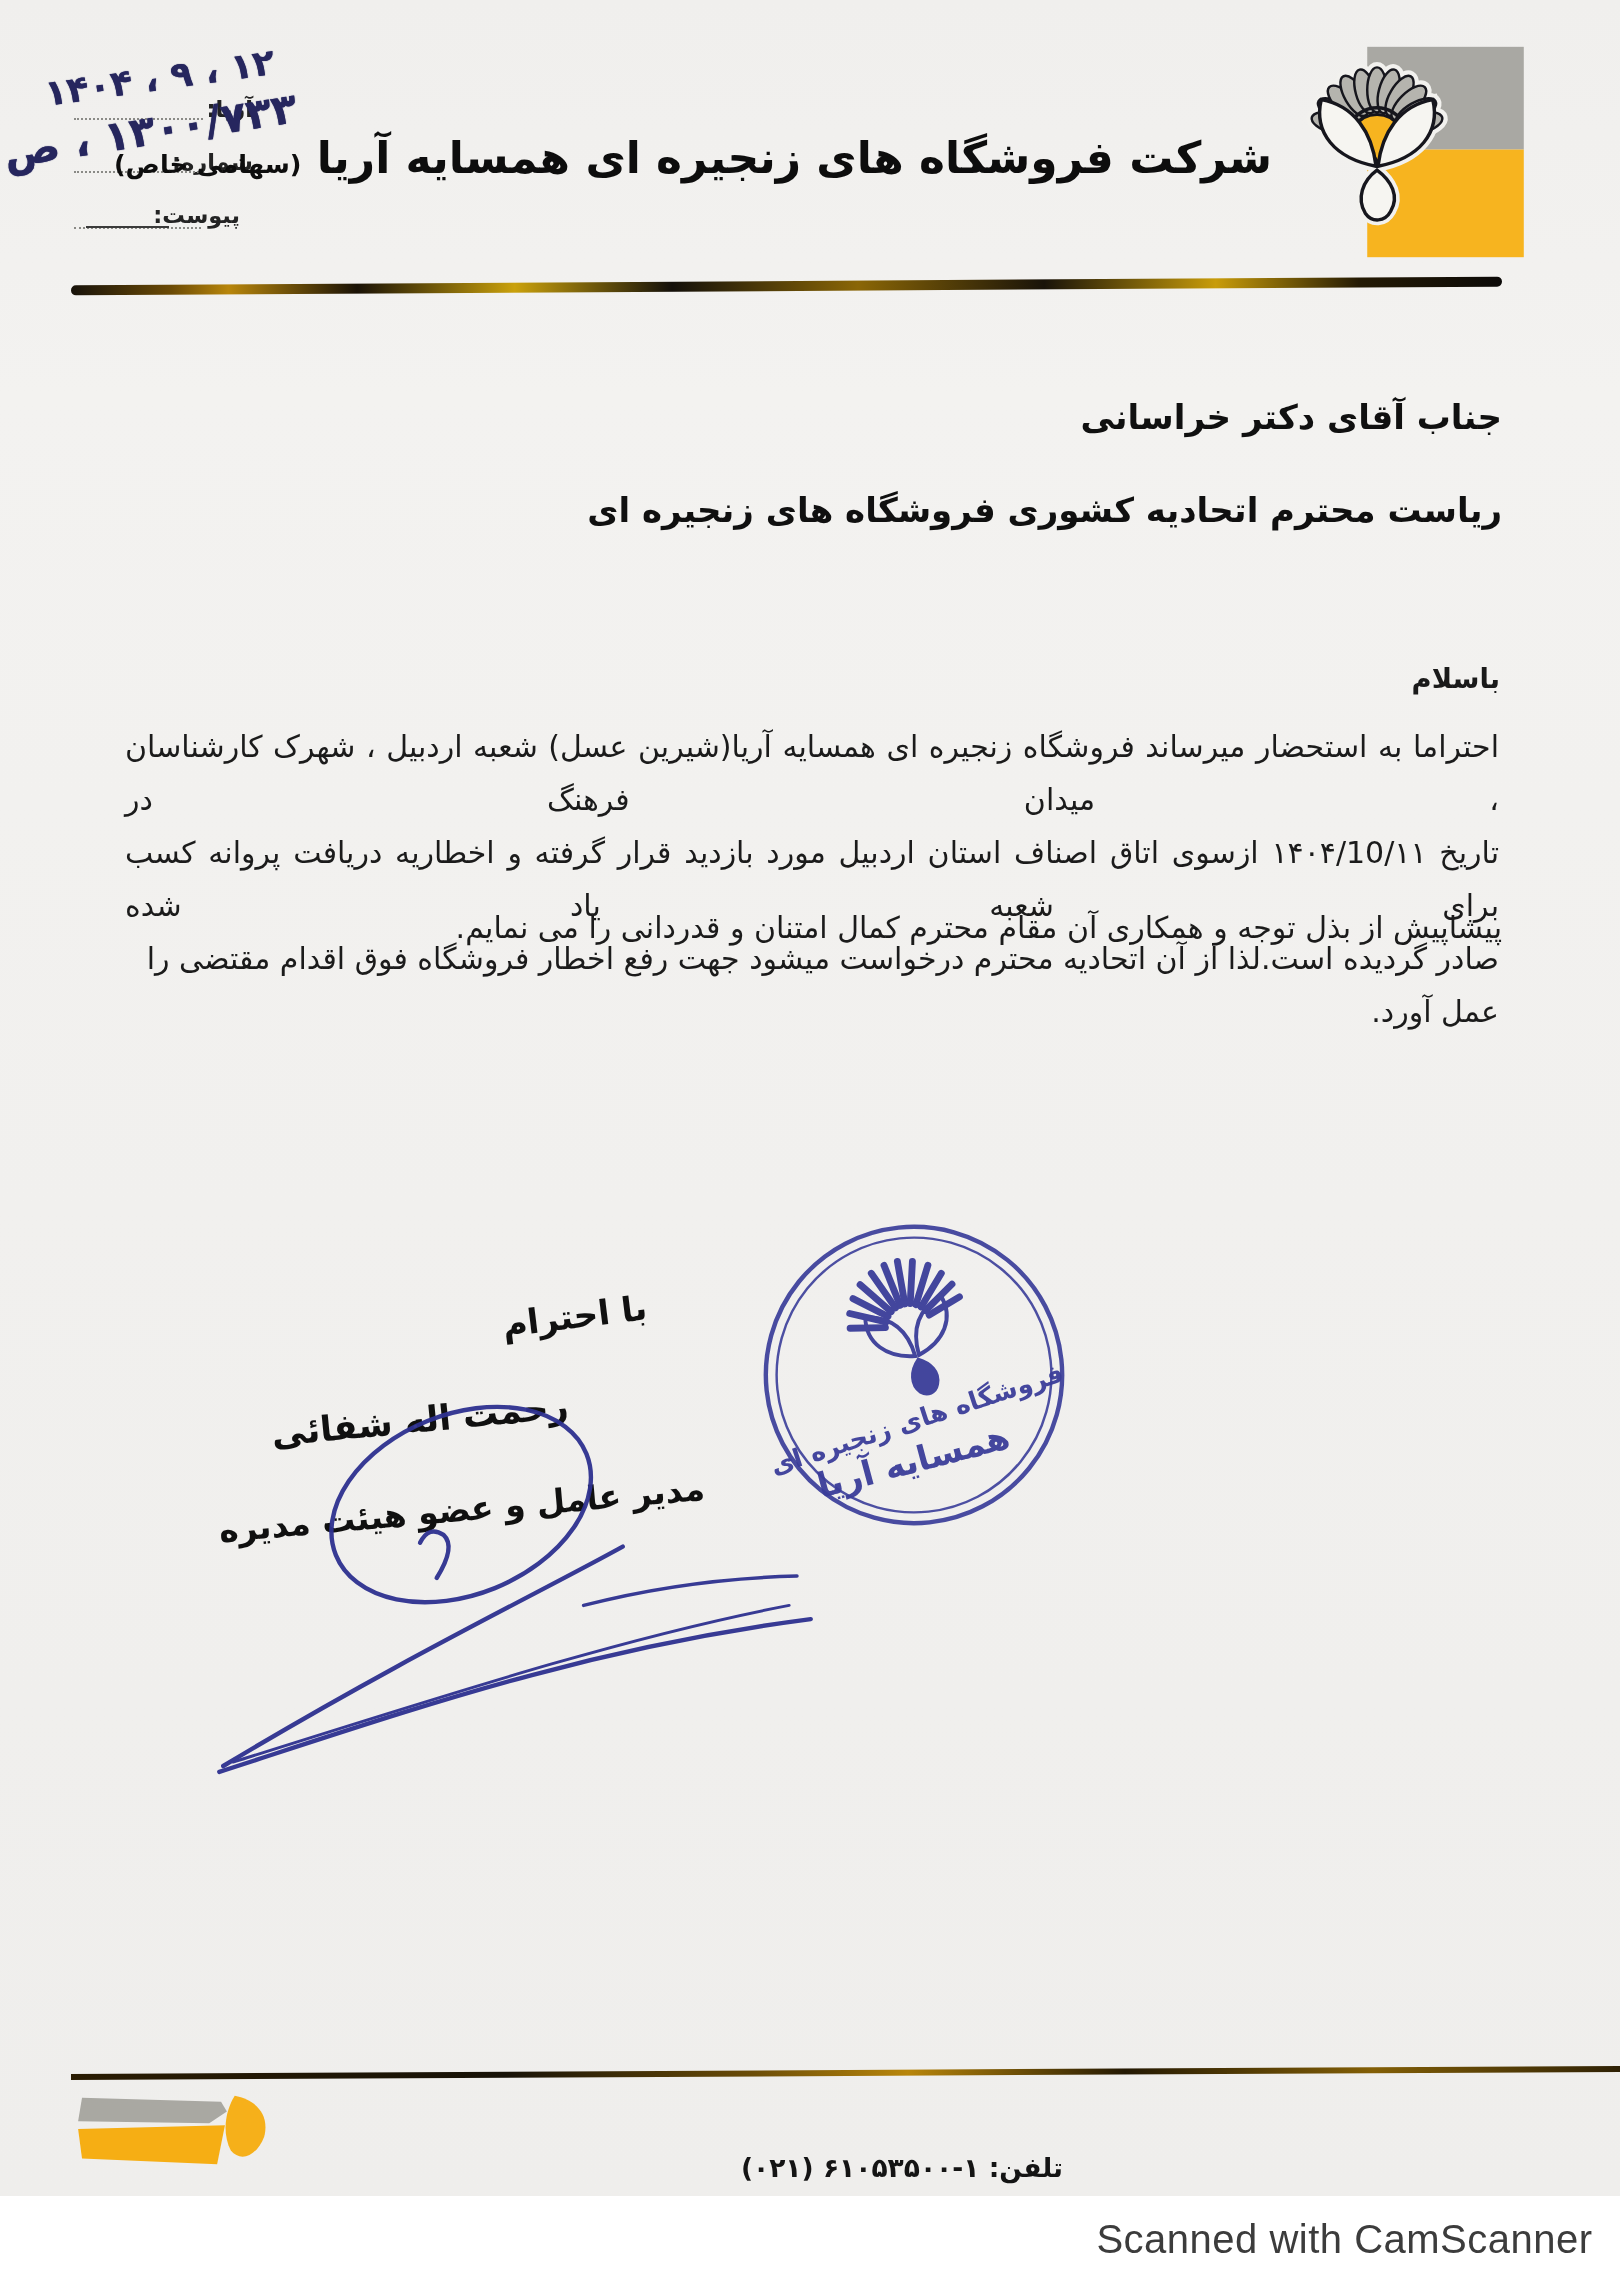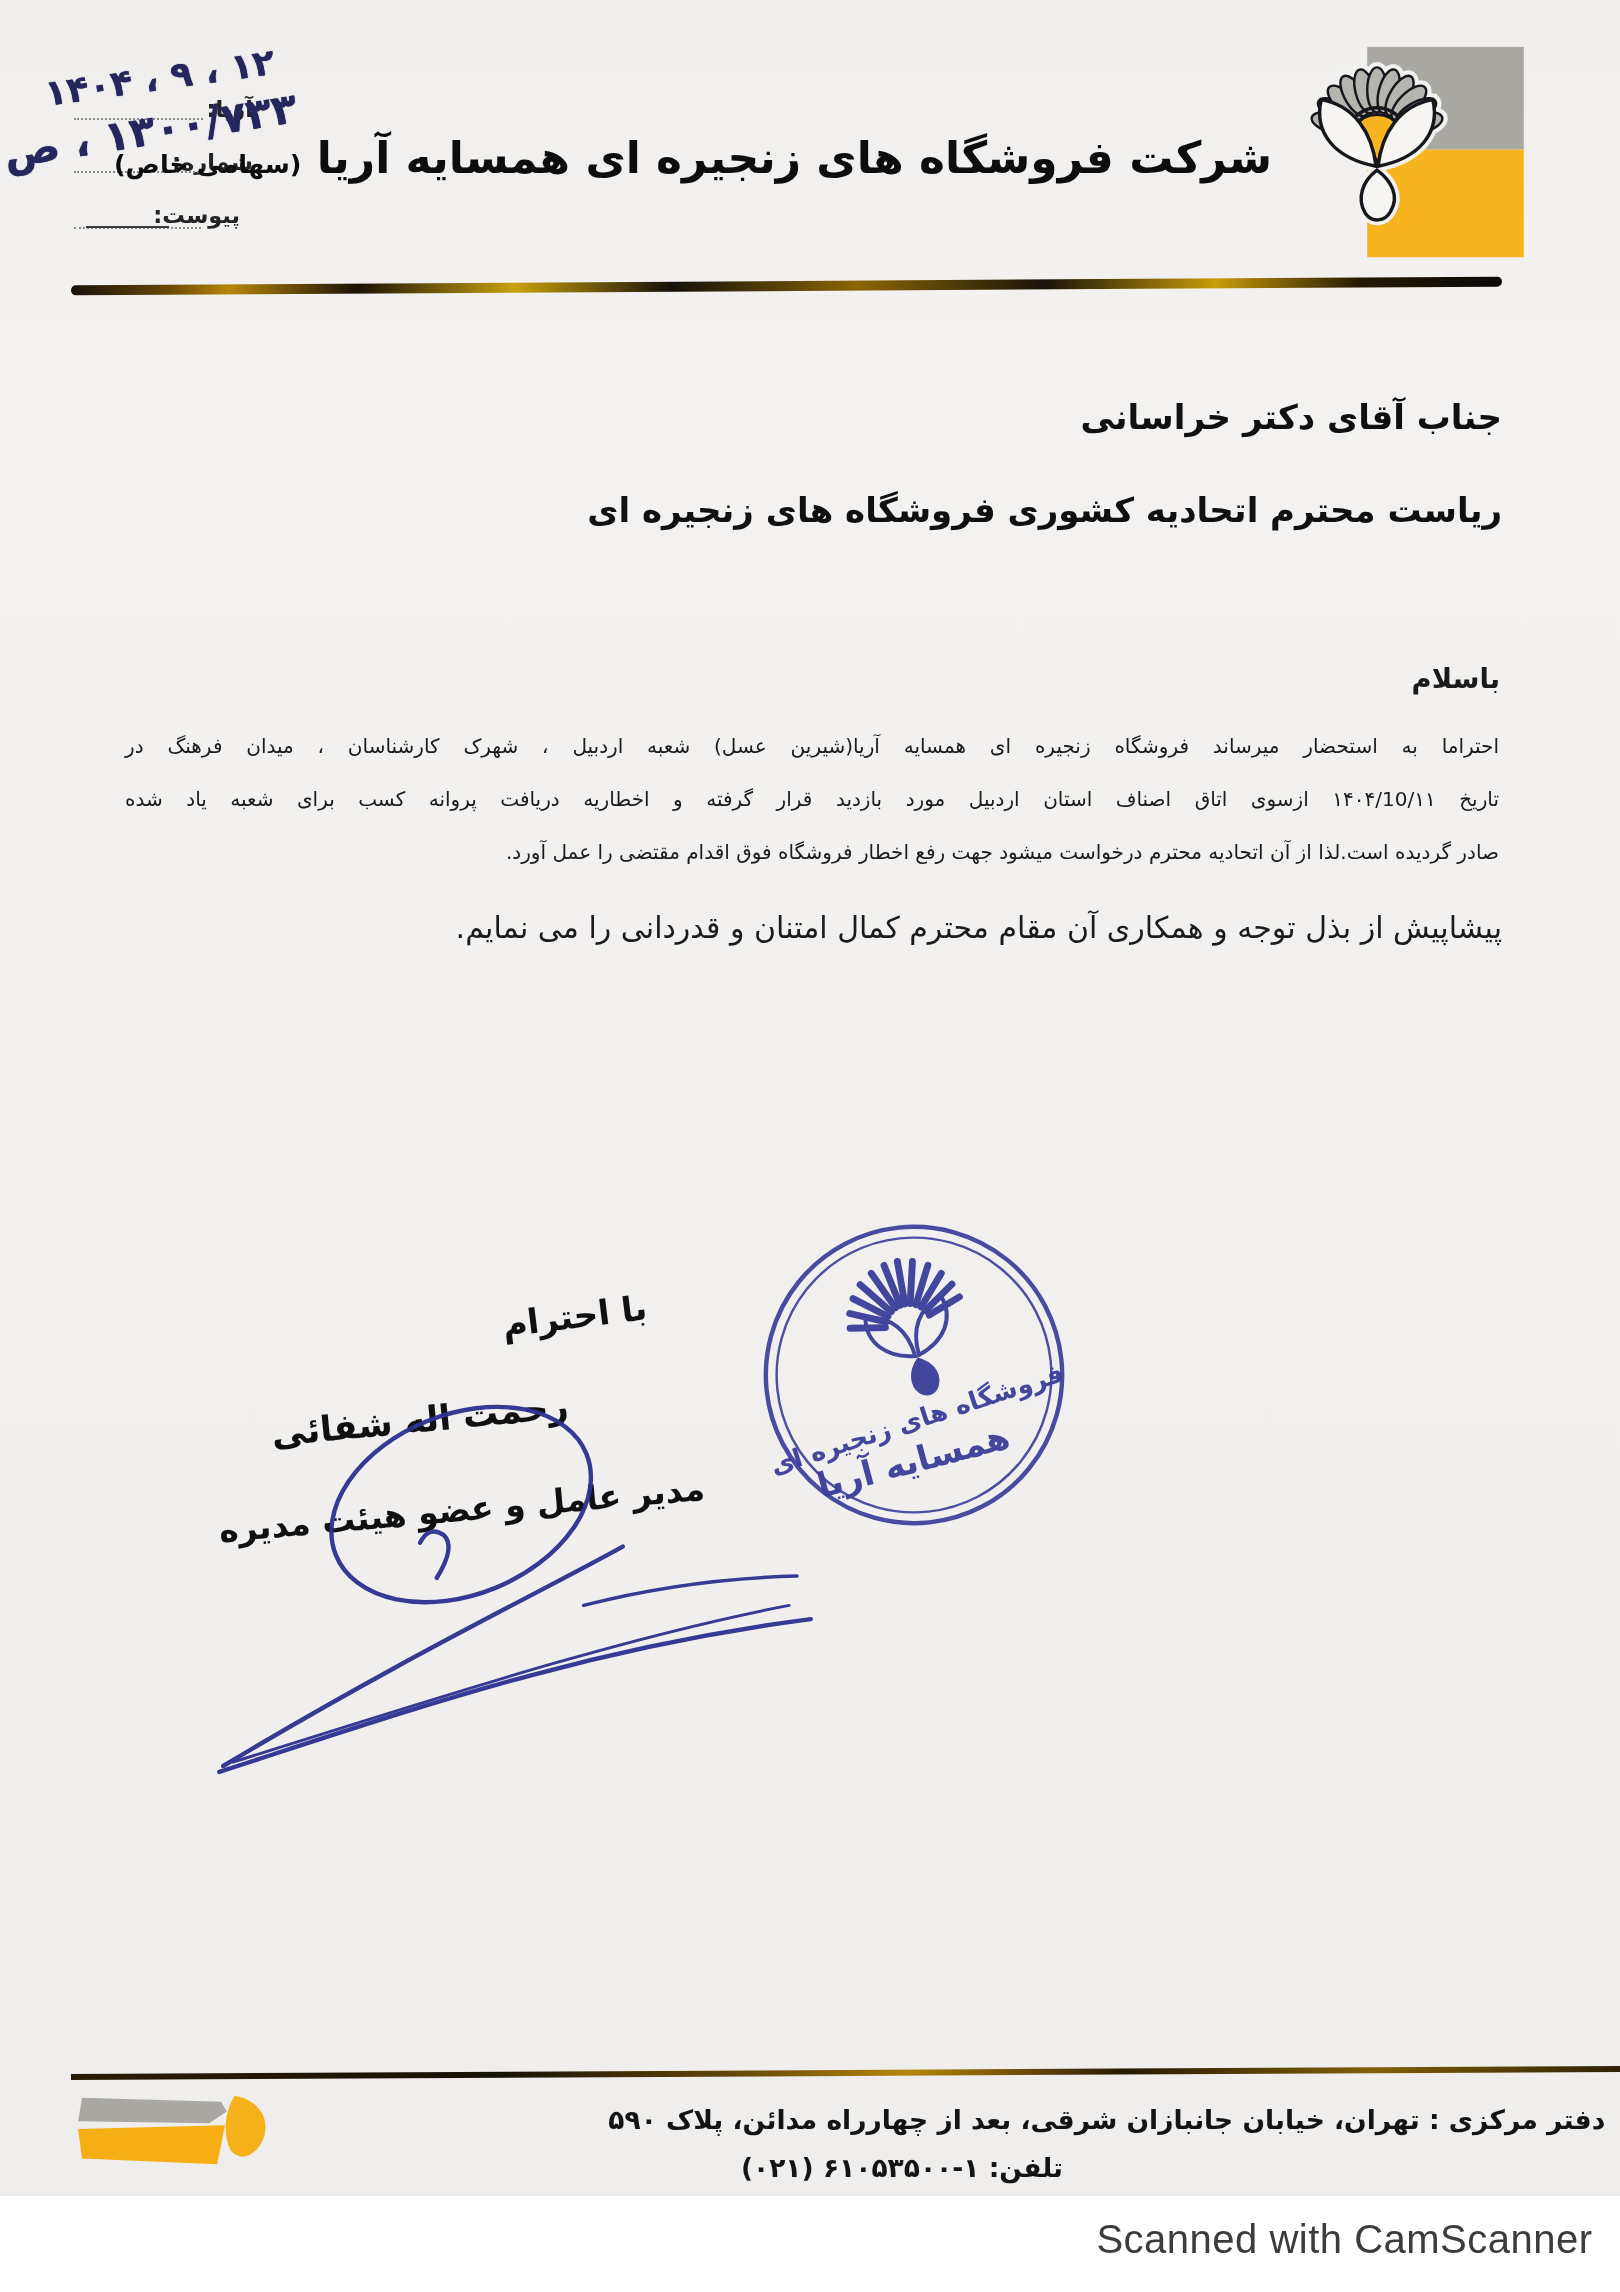--- a/index.html
+++ b/index.html
@@ -37,21 +37,21 @@
     position:absolute;left:71px;top:2070px;width:1550px;height:5.9px;
     transform:rotate(-0.3deg);
     background:linear-gradient(90deg,#2a1c02 0%,#171207 28%,#6b4d08 44%,#b8860b 54%,
       #241903 68%,#835f06 84%,#2e2105 100%);
   }
   
   .recip{font-weight:bold;font-size:34px;color:#101010;}
   .salut{font-weight:bold;font-size:27.4px;color:#1a1a1a;text-align:center;}
   .body-par{
     position:absolute;left:125px;top:720px;width:1374px;direction:rtl;
-    font-size:20px;line-height:53px;color:#1b1b1b;
+    font-size:30px;line-height:53px;color:#1b1b1b;
   }
   .body-par .ln{text-align:right;}
   .body-par .ln.just{text-align:justify;text-align-last:justify;}
   .closing{font-size:30px;color:#1b1b1b;}
   
   .sig-text{font-weight:bold;color:#101010;}
   
   .cs-bar{position:absolute;left:0;bottom:0;width:1620px;height:97px;background:#ffffff;}
   .cs-text{
     position:absolute;right:27.4px;top:2217px;font-family:"Liberation Sans",sans-serif;
@@ -215,19 +215,18 @@
   <div class="footer-line"></div>
 
   <div class="abs" style="left:78px;top:2086px;">
     <svg width="196" height="93" viewBox="0 0 200 95">
       <polygon points="4,12 146,16 152,26 134,38 0,36" fill="#a9a8a2"></polygon>
       <polygon points="0,44 150,40 142,80 4,74" fill="#f6ae14"></polygon>
       <path d="M 160,10 C 182,14 196,30 190,52 C 182,72 166,78 156,66 C 147,48 150,26 160,10 Z" fill="#f6b01a"></path>
     </svg>
   </div>
 
-  <div class="abs fa" style="right:14.7px;top:2104px;font-size:26.5px;font-weight:bold;">دفتر مرکزی : تهران، خیابان جانبازان شرقی، بعد از چهارراه مدائن، پلاک ۵۹۰</div>
   <div class="abs fa" style="right:557px;top:2152px;font-size:26.5px;font-weight:bold;">تلفن: ۱-۶۱۰۵۳۵۰۰ (۰۲۱)</div>
 
   <div class="cs-bar"></div>
   <div class="cs-text">Scanned with CamScanner</div>
 </div>
 
 
 </body></html>

